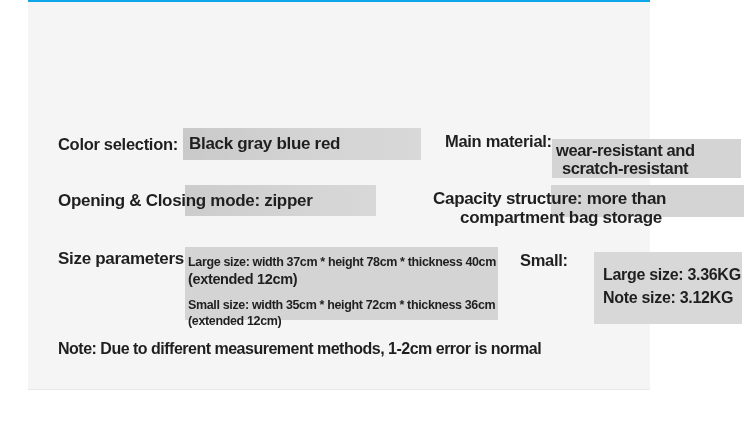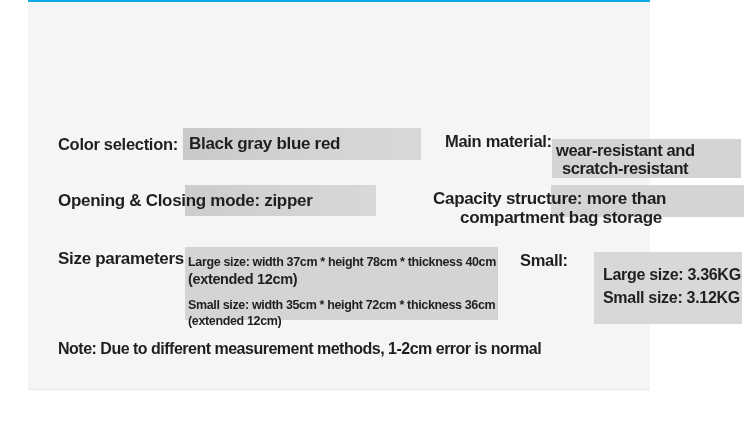--- a/index.html
+++ b/index.html
@@ -99,20 +99,20 @@
     <div class="hl size-box">
       <div class="size-line-sm">Large size: width 37cm * height 78cm * thickness 40cm</div>
       <div class="size-line-ext-lg">(extended 12cm)</div>
       <div class="size-line-sm size-line-gap">Small size: width 35cm * height 72cm * thickness 36cm</div>
       <div class="size-line-ext-sm">(extended 12cm)</div>
     </div>
 
     <div class="abs label weight-label">Small:</div>
     <div class="hl weight-box">
       <div>Large size: 3.36KG</div>
-      <div>Small size: 3.12KG</div>
+      <div>Note size: 3.12KG</div>
     </div>
 
     <div class="abs note-text">Note: Due to different measurement methods, 1-2cm error is normal</div>
   </div>
 
   <div class="footer-white"></div>
 </div>
 
 </body></html>

